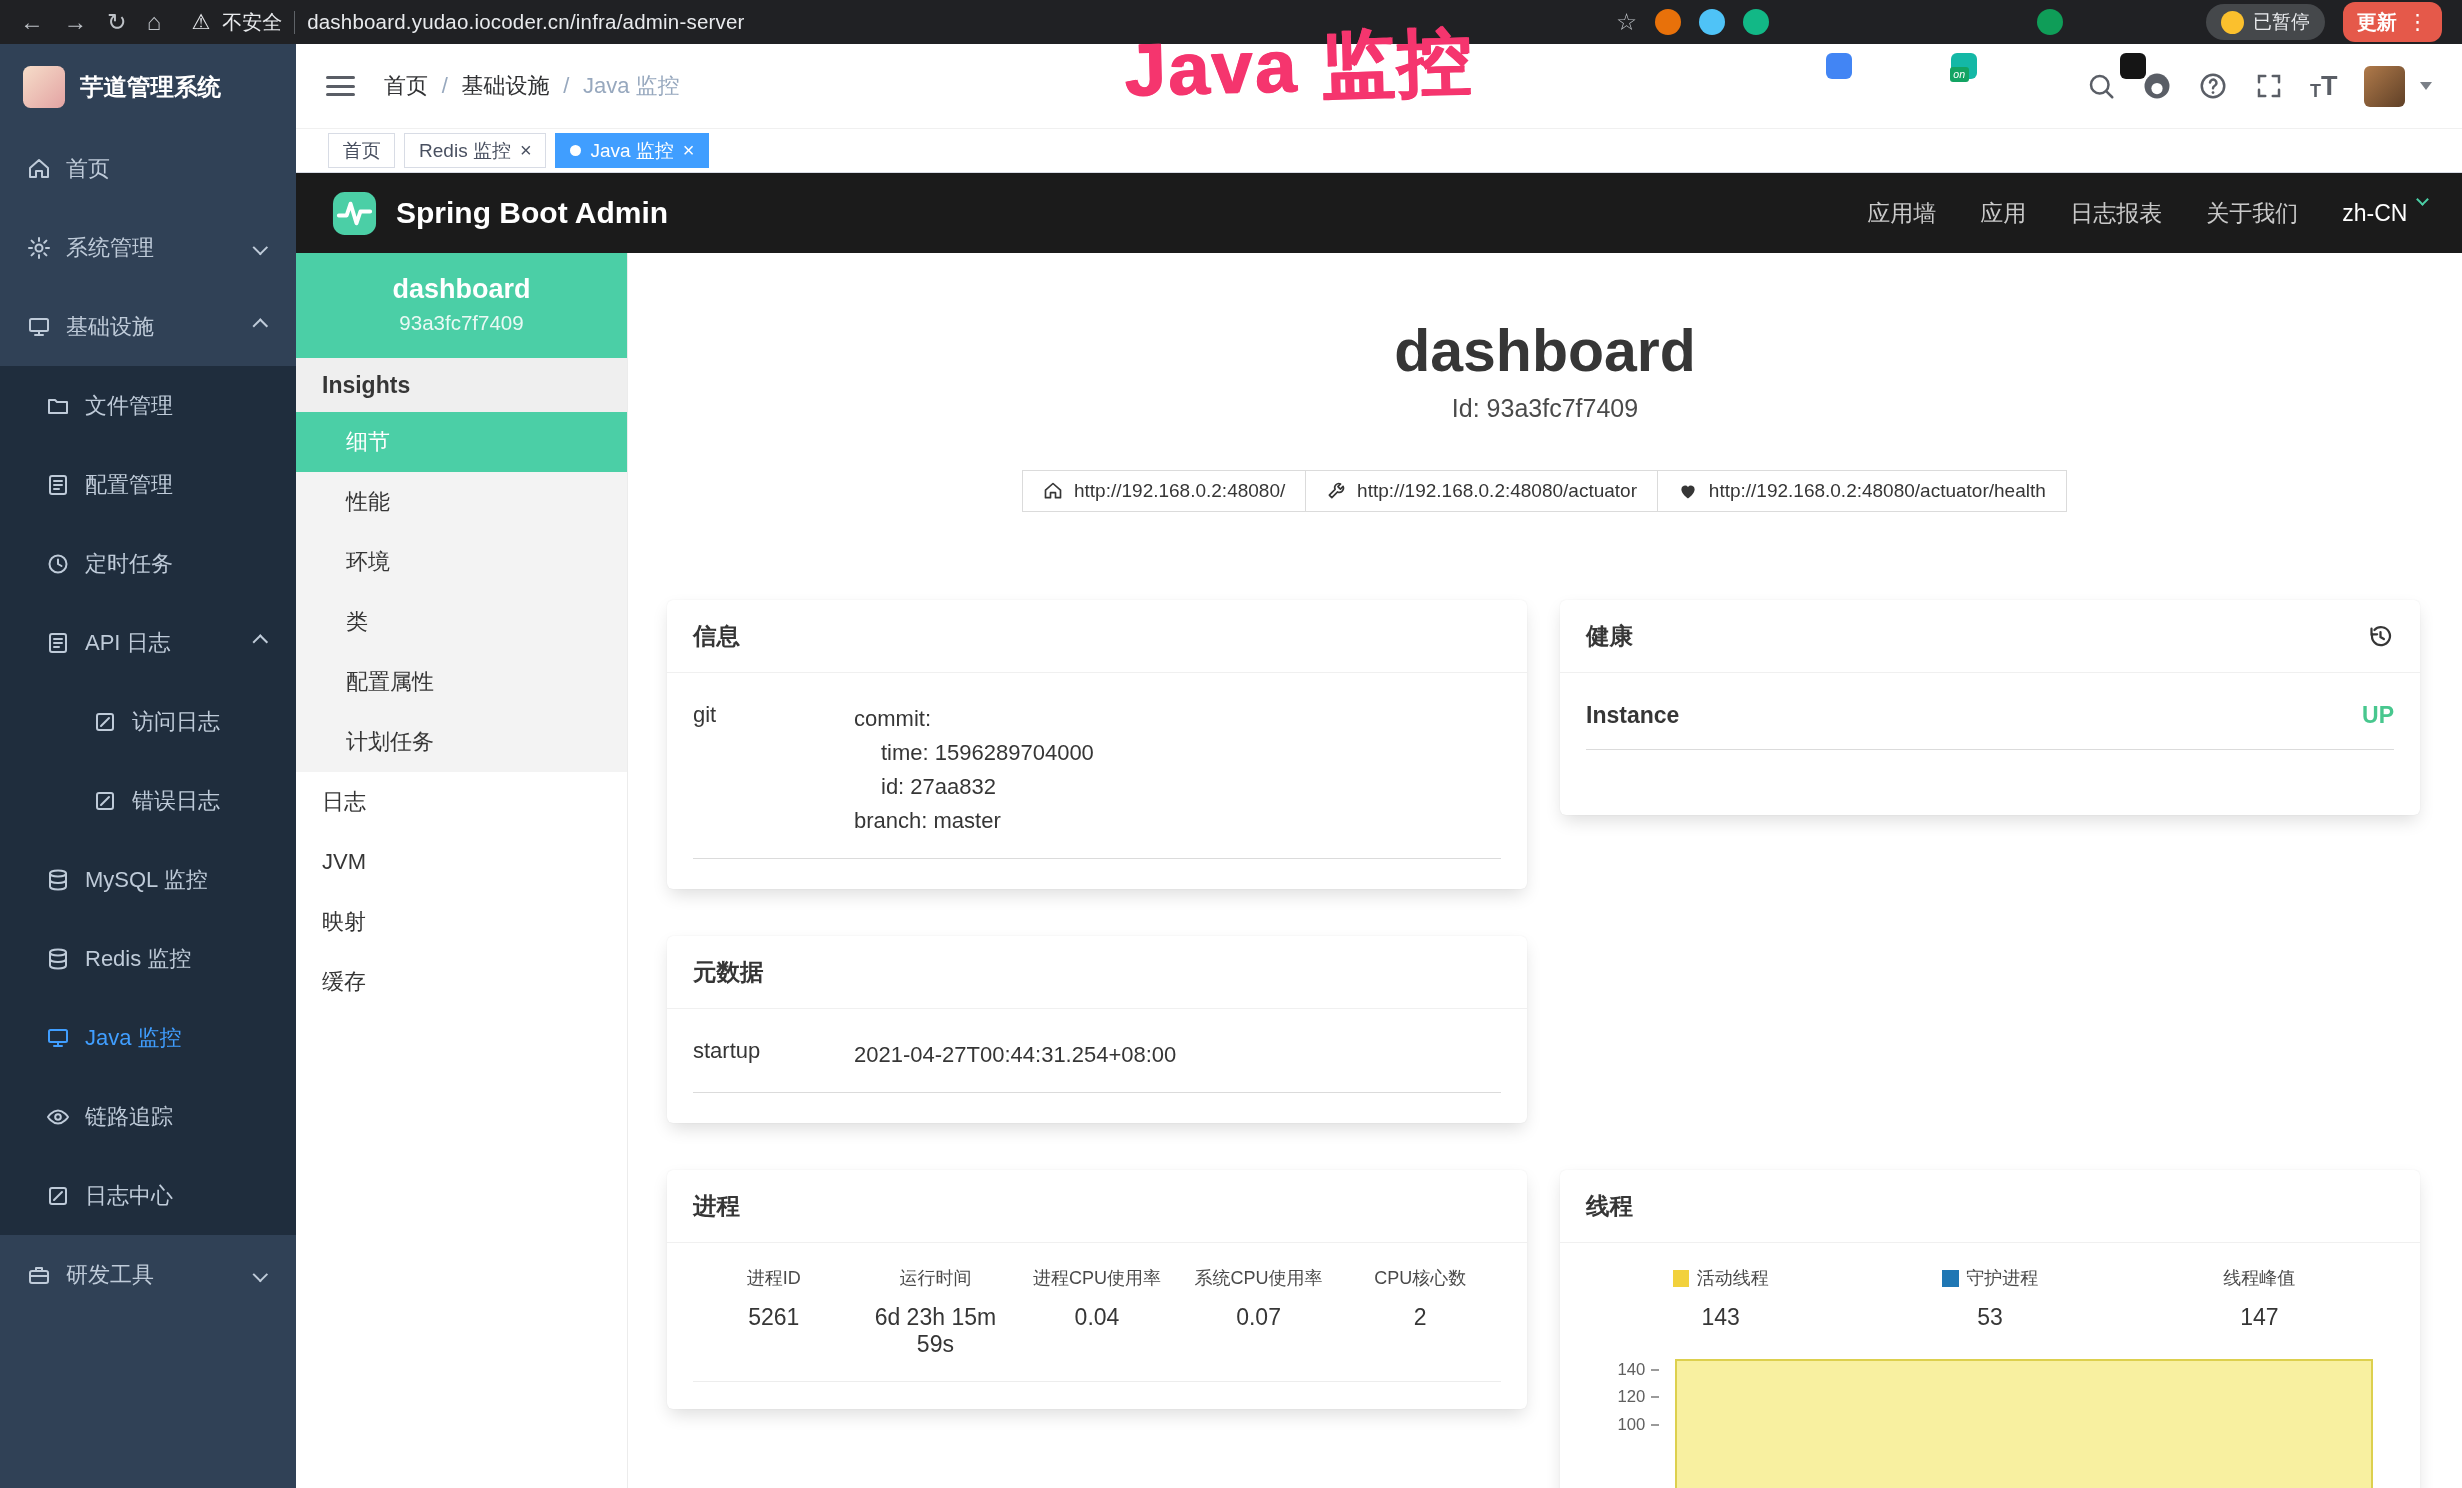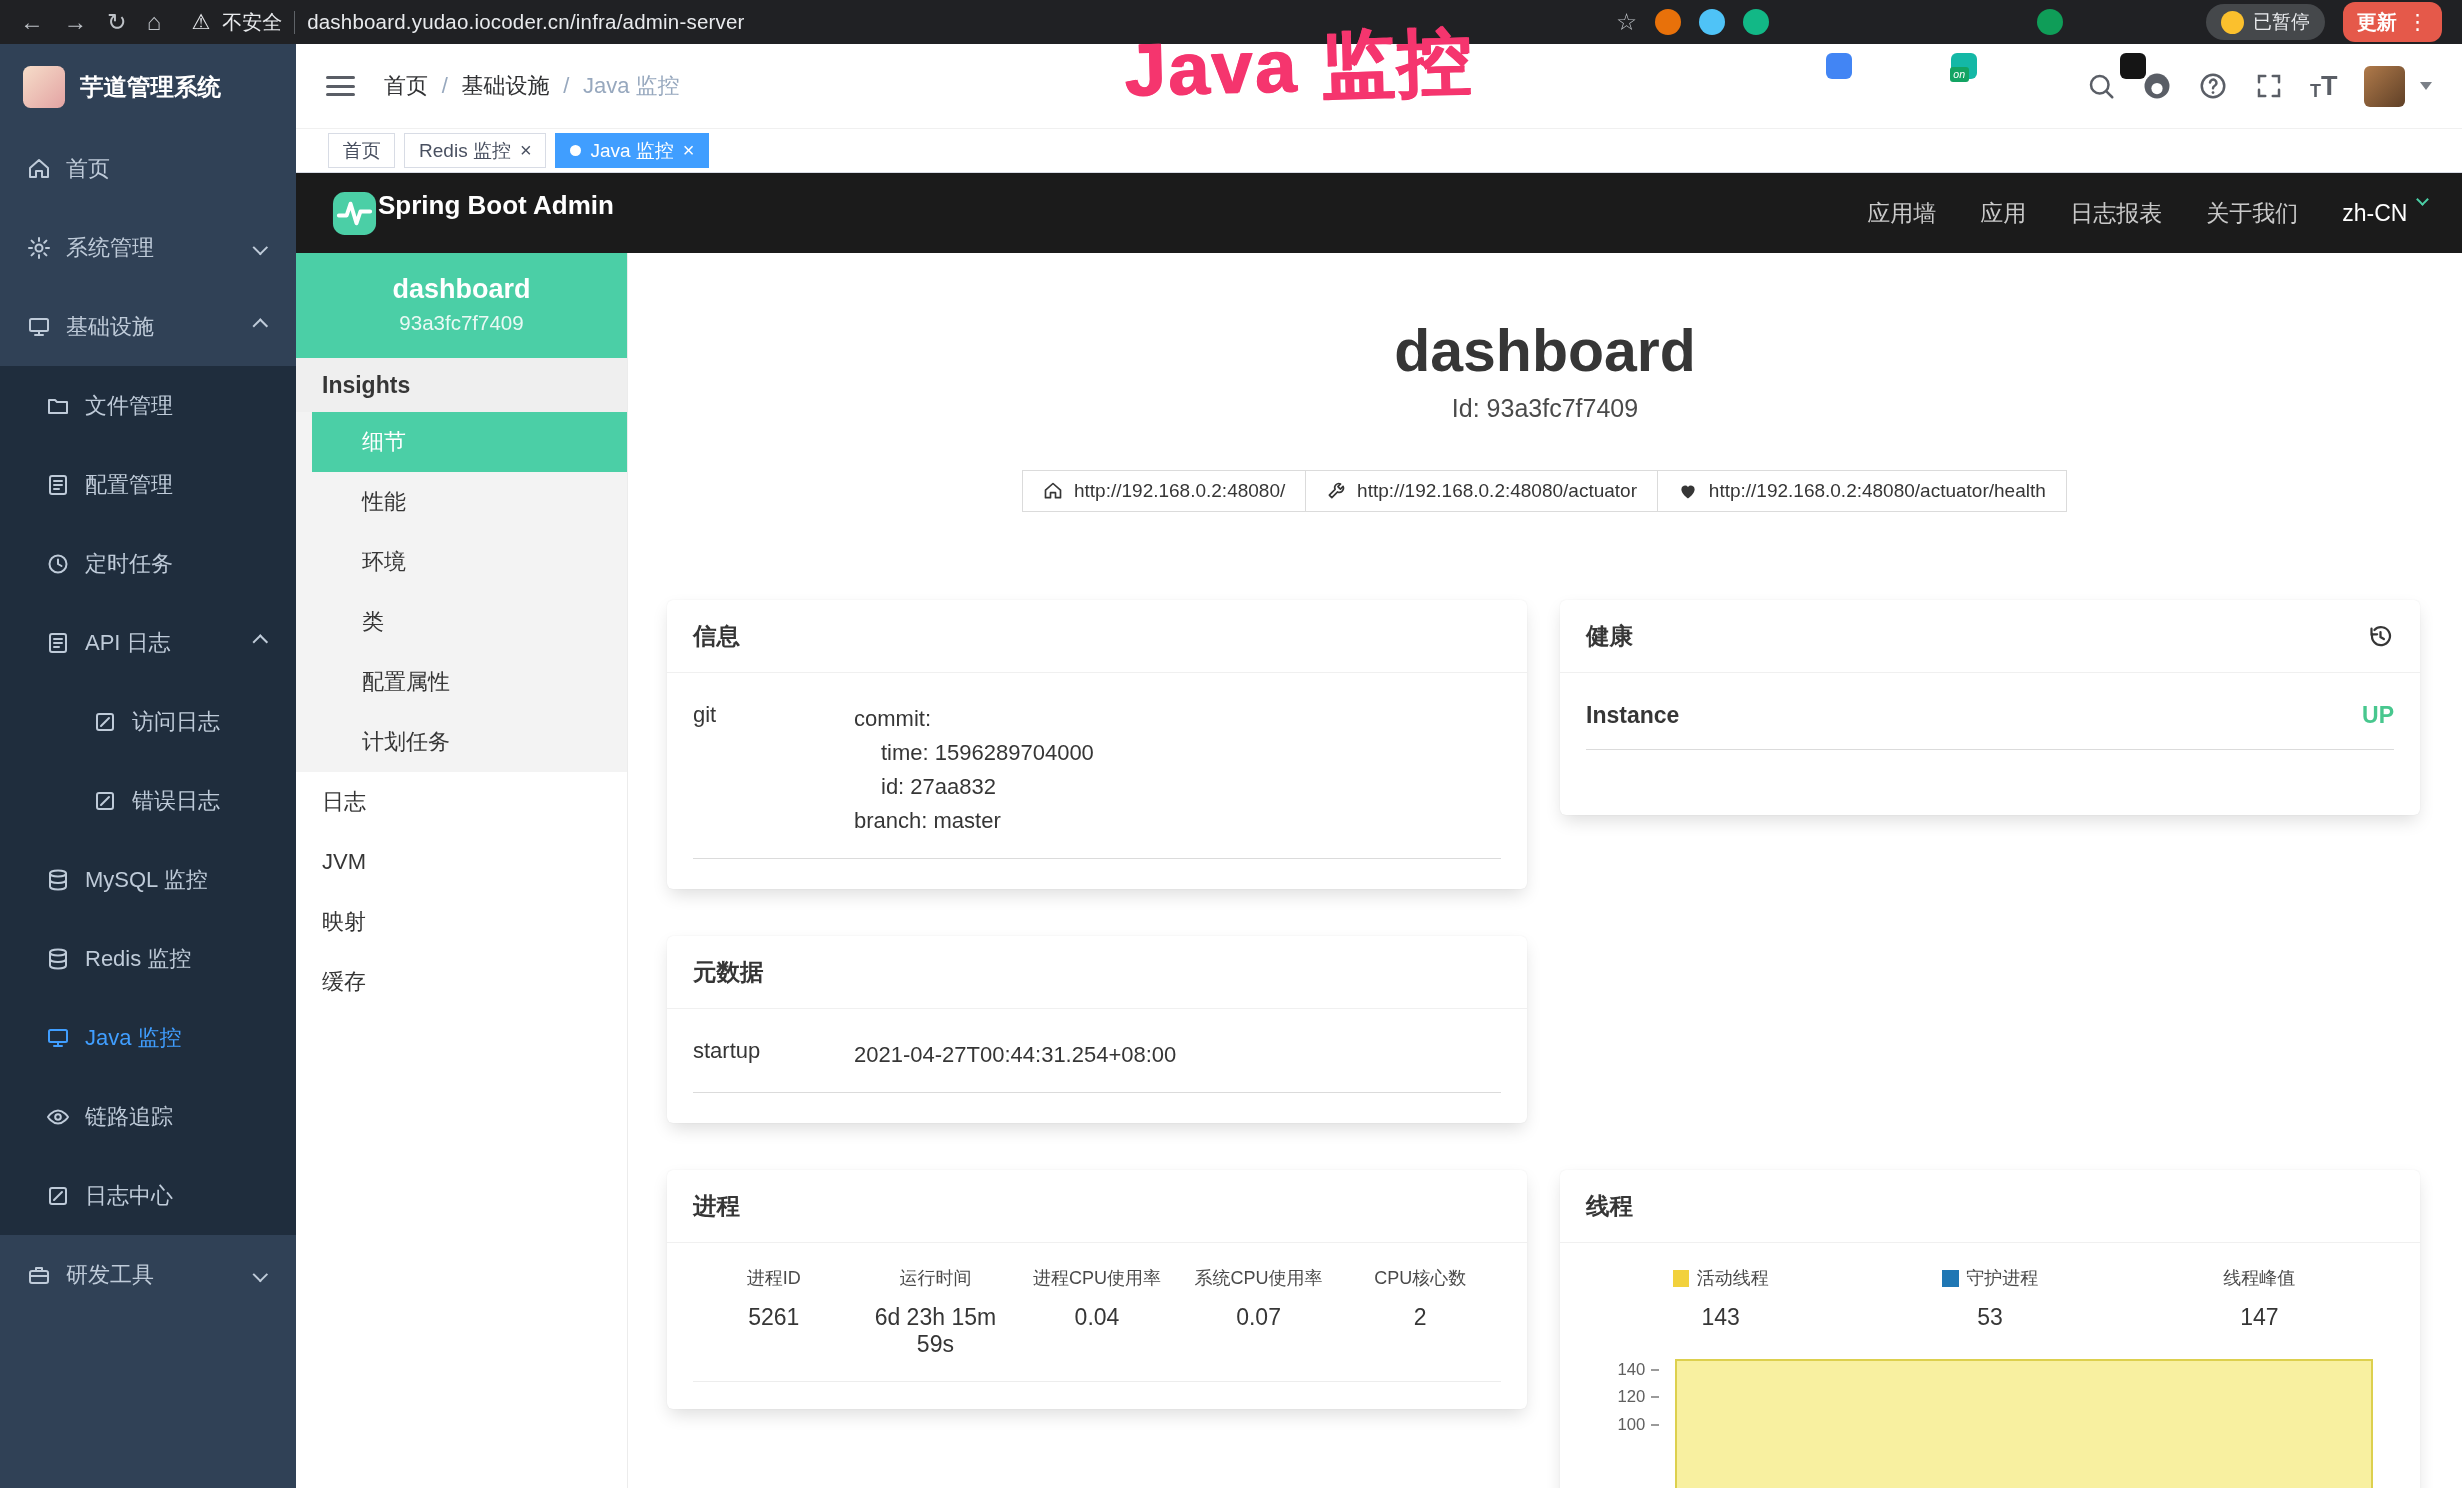--- a/index.html
+++ b/index.html
@@ -106,39 +106,39 @@
     border:0.8px solid #d8dce5; background:#fff; color:#495060; font-size:19px; cursor:pointer; }
   .tab .dot { width:11.4px; height:11.4px; border-radius:50%; background:#fff; }
   .tab .x { font-size:20px; }
   .tab.active { color:#fff; }
 
   
   .sba { position:absolute; left:296px; right:0; top:173px; bottom:0;
     display:flex; flex-direction:column; background:#fff; }
   .sba-nav { height:80px; background:#1b1b1b; display:flex; align-items:center;
     padding:0 35px; flex:none; }
-  .brand { display:flex; align-items:flex-start; color:#fff;
-    font-size:26px; font-weight:bold; cursor:pointer; }
+  .brand { display:flex; align-items:center; gap:18px; color:#fff;
+    font-size:30px; font-weight:bold; cursor:pointer; }
   .brand-logo { width:47px; height:47px; }
   .sba-nav-right { margin-left:auto; display:flex; align-items:center; gap:44px;
     font-size:23px; color:#c9c9c9; }
   .sba-nav-right .nav-link { cursor:pointer; }
   .locale { display:flex; gap:10.6px; color:#fff; cursor:pointer; }
   .chev-sm { width:9px; height:9px; border-right:2.3px solid; border-bottom:2.3px solid;
     transform:rotate(45deg); margin-top:-4.6px; }
 
   .sba-body { flex:1; display:flex; min-height:0; }
   .sba-side { width:332px; flex:none; background:#fff; border-right:0.8px solid #ececec;
     display:flex; flex-direction:column; font-size:22px; }
   .side-head { color:#fff; text-align:center; padding:21px 15px 23px; }
   .side-head .name { font-size:27px; font-weight:bold; }
   .side-head .id { font-size:20.5px; opacity:.88; margin-top:6px; }
   .side-group-label { background:#efefef; font-weight:bold; color:#363636;
     font-size:23px; padding:13.7px 26px; }
-  .side-sub { background:#f3f3f3;padding-left:16px; }
+  .side-sub { background:#f3f3f3; }
   .side-item { height:60px; display:flex; align-items:center; padding-left:50px;
     color:#363636; cursor:pointer; }
   .side-item.top { padding-left:26px; background:#fff; }
   .side-item.active { color:#fff; }
 
   .sba-main { flex:1; overflow:hidden; padding-top:64px; }
   .page-title { text-align:center; font-size:59px; font-weight:bold; color:#363636; }
   .idline { text-align:center; font-size:25px; color:#4a4a4a; margin-top:9px; }
   .links { display:flex; justify-content:center; margin-top:47px; }
   .chip { display:flex; align-items:center; gap:10.6px; border:0.8px solid #dbdbdb;

